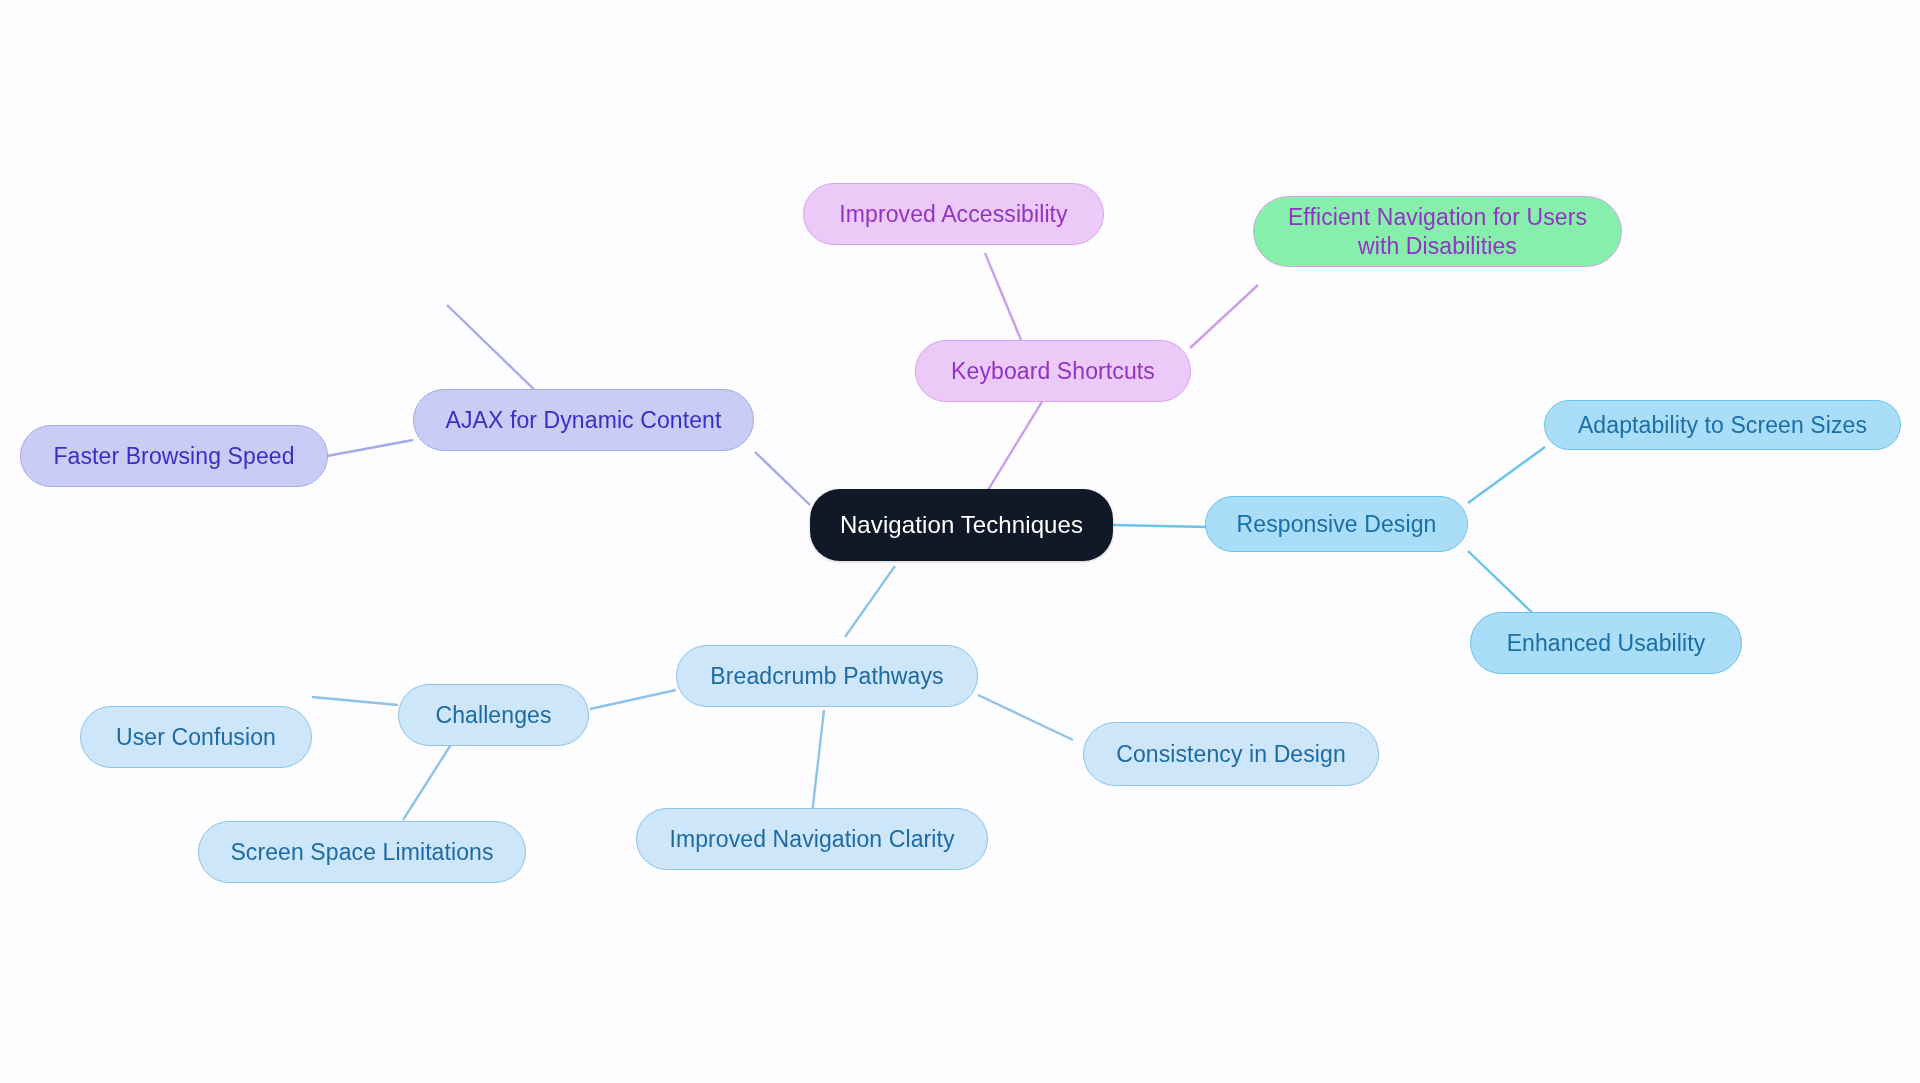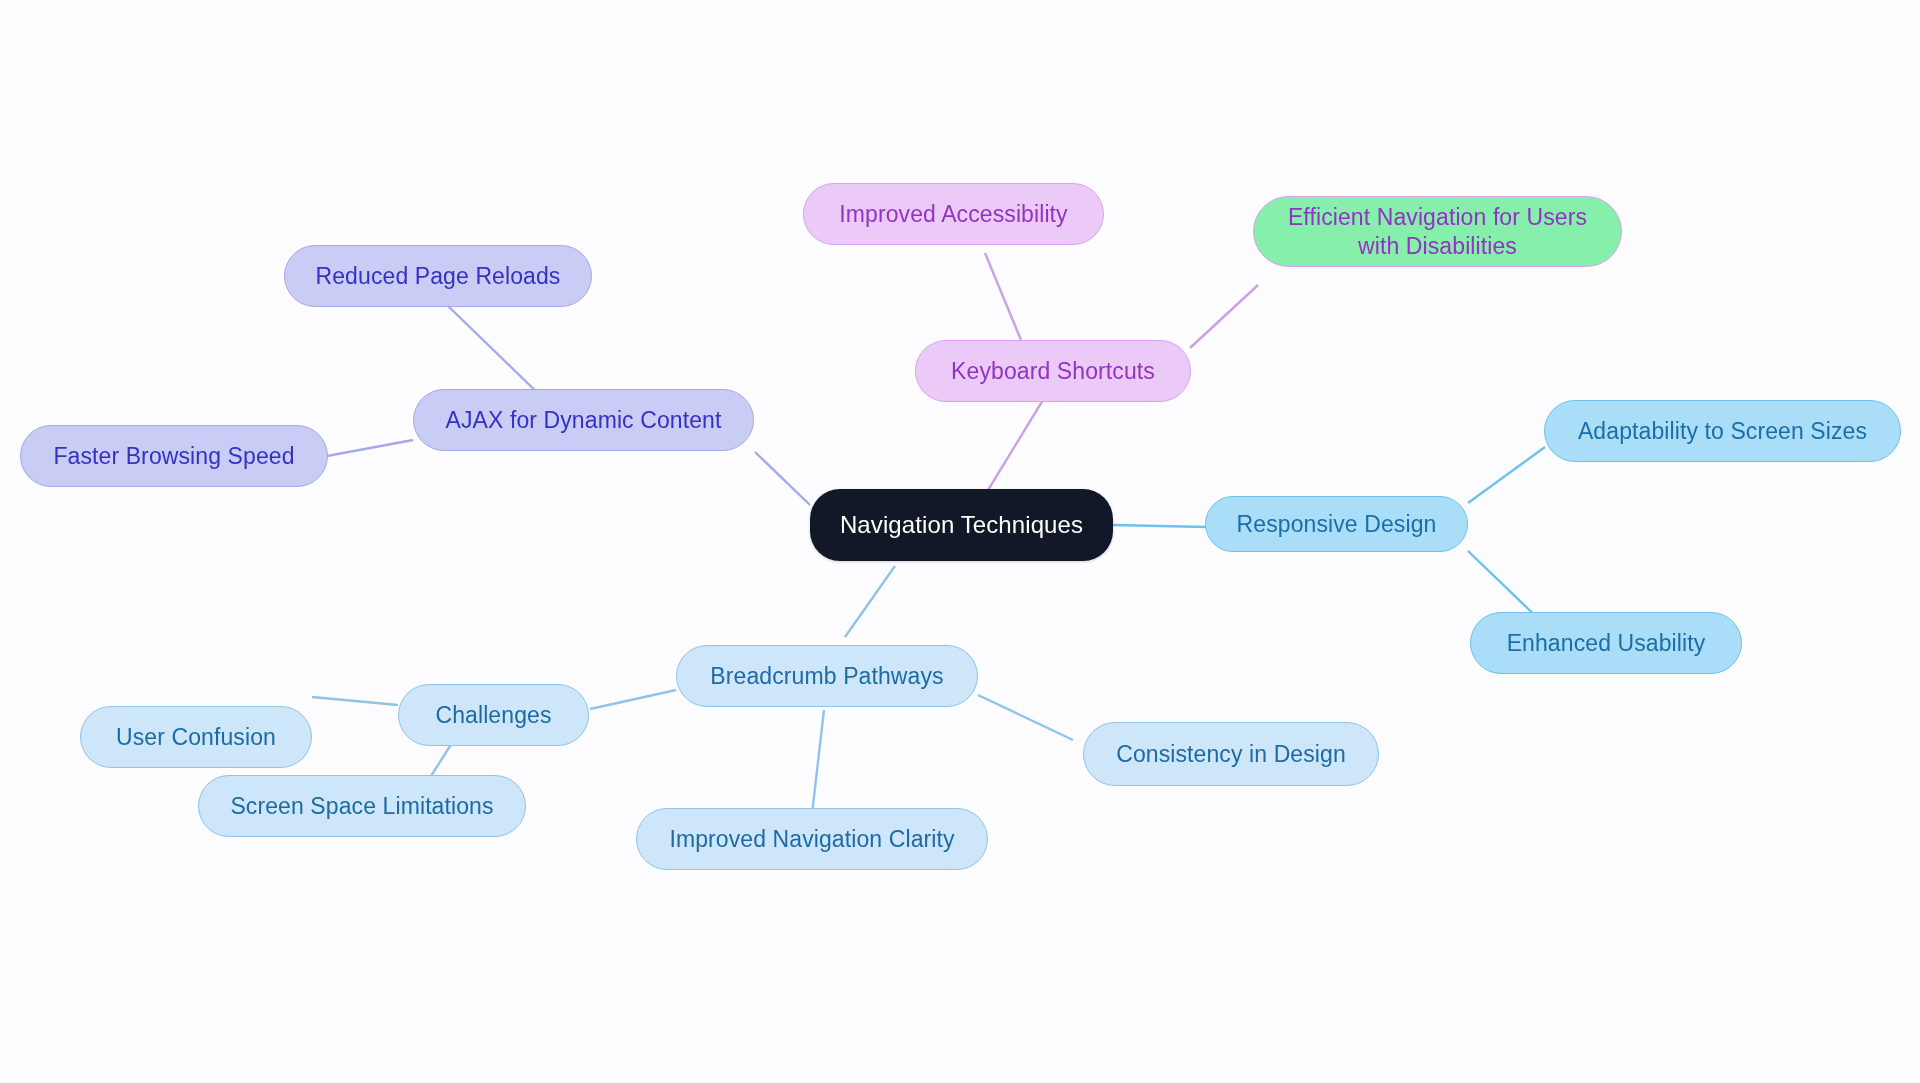--- a/index.html
+++ b/index.html
@@ -71,55 +71,53 @@
     <line x1="824" y1="710" x2="812" y2="814" stroke="#8fc3e8" stroke-width="2.4"></line>
     <line x1="978" y1="695" x2="1073" y2="740" stroke="#8fc3e8" stroke-width="2.4"></line>
   </svg>
 
   <div class="node root" style="left:810px; top:489px; width:303px; height:72px;
               background:#111827; color:#ffffff; font-size:24px;">Navigation Techniques</div>
 
   <div class="node" style="left:413px; top:389px; width:341px; height:62px;
               background:#c9ccf5; border-color:#a5a9e8; color:#3730c4; font-size:23px;">AJAX for Dynamic Content</div>
 
-  <div class="node" style="left:284px; top:245px; width:308px; height:62px;
-              background:#c9ccf5; border-color:#a5a9e8; color:#3730c4; font-size:23px;">Reduced Page Reloads</div>
 
   <div class="node" style="left:20px; top:425px; width:308px; height:62px;
               background:#c9ccf5; border-color:#a5a9e8; color:#3730c4; font-size:23px;">Faster Browsing Speed</div>
 
   <div class="node" style="left:915px; top:340px; width:276px; height:62px;
               background:#eccaf7; border-color:#d8a3ee; color:#9333c4; font-size:23px;">Keyboard Shortcuts</div>
 
   <div class="node" style="left:803px; top:183px; width:301px; height:62px;
               background:#eccaf7; border-color:#d8a3ee; color:#9333c4; font-size:23px;">Improved Accessibility</div>
 
   <div class="node" style="left:1253px; top:196px; width:369px; height:71px;
               background:#86efac; border-color:#d8a3ee; color:#9333c4; font-size:23px;">Efficient Navigation for Users
 with Disabilities</div>
 
   <div class="node" style="left:1205px; top:496px; width:263px; height:56px;
               background:#aaddf8; border-color:#6cc2ea; color:#1a6fa8; font-size:23px;">Responsive Design</div>
 
-  <div class="node" style="left:1544px; top:400px; width:357px; height:62px;
+  <div class="node" style="left:1544px; top:400px; width:357px; height:50px;
               background:#aaddf8; border-color:#6cc2ea; color:#1a6fa8; font-size:23px;">Adaptability to Screen Sizes</div>
 
   <div class="node" style="left:1470px; top:612px; width:272px; height:62px;
               background:#aaddf8; border-color:#6cc2ea; color:#1a6fa8; font-size:23px;">Enhanced Usability</div>
 
   <div class="node" style="left:676px; top:645px; width:302px; height:62px;
               background:#cde6fa; border-color:#8fc3e8; color:#1d6aa5; font-size:23px;">Breadcrumb Pathways</div>
 
   <div class="node" style="left:398px; top:684px; width:191px; height:62px;
               background:#cde6fa; border-color:#8fc3e8; color:#1d6aa5; font-size:23px;">Challenges</div>
 
   <div class="node" style="left:80px; top:666px; width:232px; height:62px;
               background:#cde6fa; border-color:#8fc3e8; color:#1d6aa5; font-size:23px;margin-top:40px;">User Confusion</div>
 
-  <div class="node" style="left:198px; top:775px; width:328px; height:62px;
+  <div class="node" style="left:198px; top:821px; width:328px; height:62px;
               background:#cde6fa; border-color:#8fc3e8; color:#1d6aa5; font-size:23px;">Screen Space Limitations</div>
 
   <div class="node" style="left:636px; top:808px; width:352px; height:62px;
               background:#cde6fa; border-color:#8fc3e8; color:#1d6aa5; font-size:23px;">Improved Navigation Clarity</div>
 
   <div class="node" style="left:1083px; top:722px; width:296px; height:64px;
               background:#cde6fa; border-color:#8fc3e8; color:#1d6aa5; font-size:23px;">Consistency in Design</div>
 
 </div>
 

